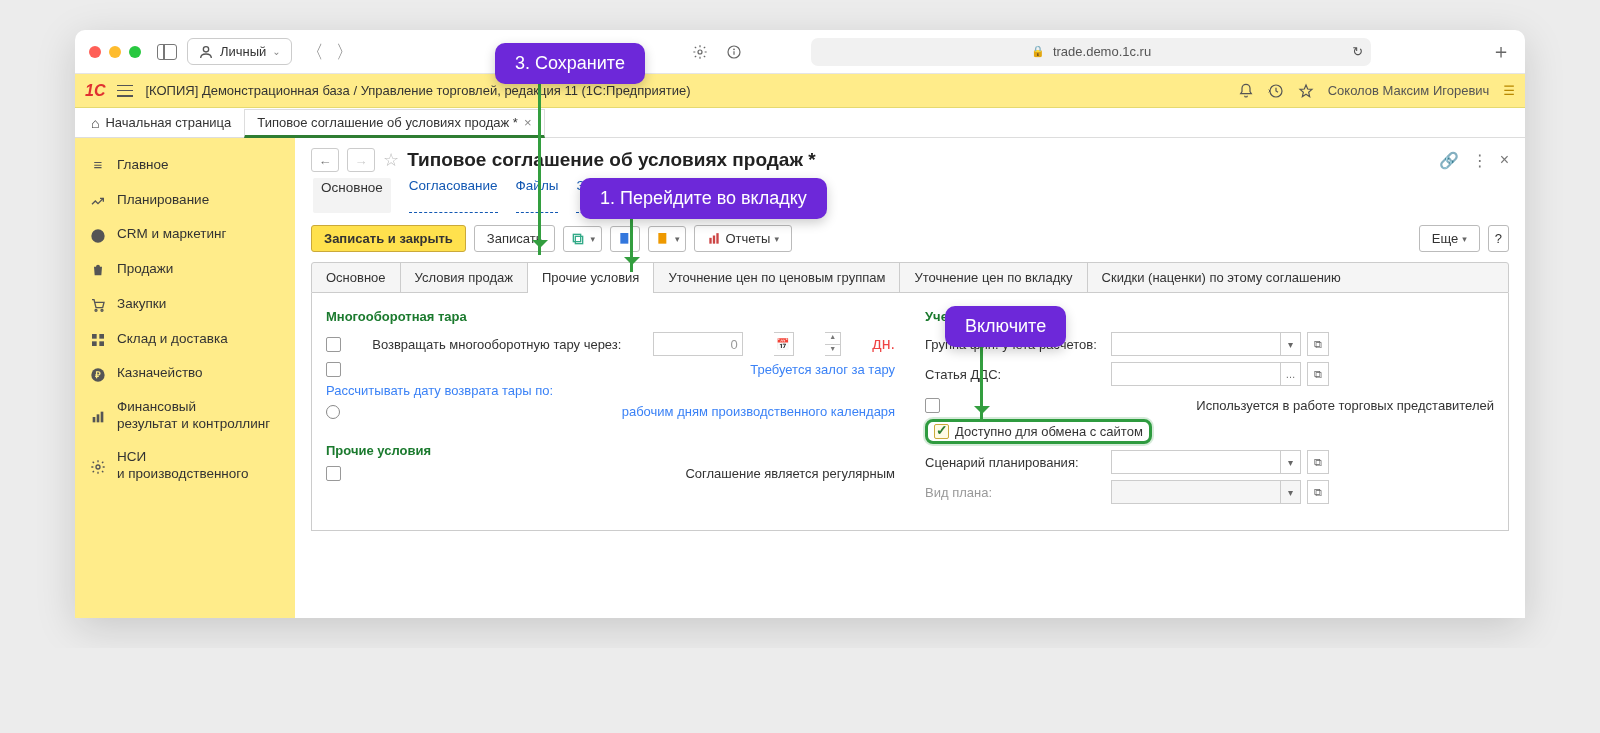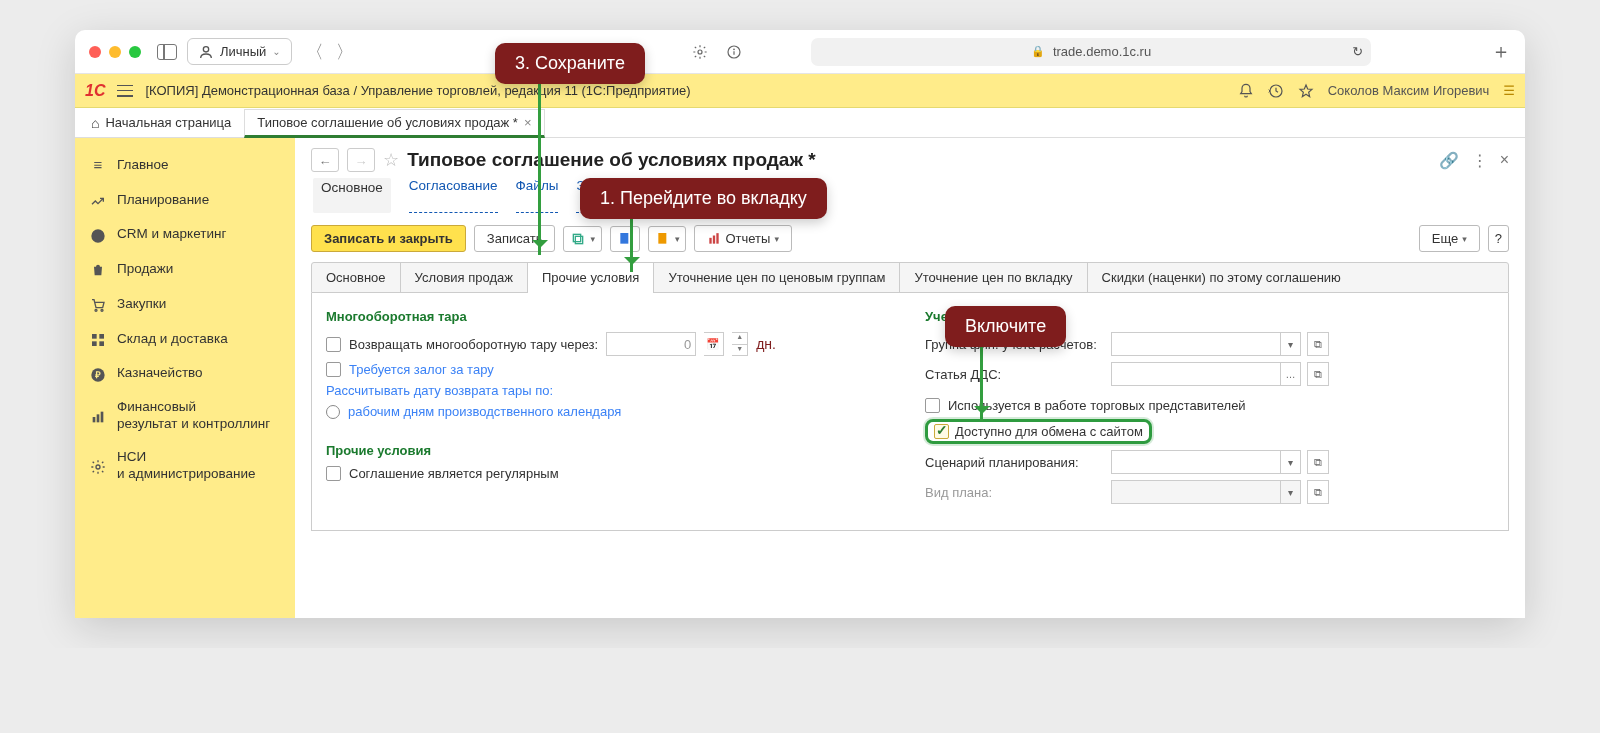--- a/index.html
+++ b/index.html
@@ -68,46 +68,46 @@
 
 
 .inner-tabs { display:flex; border:1px solid #ccc; border-radius:3px 3px 0 0; background:#f5f5f5;}
 .inner-tab { padding:7px 14px; font-size:13px; border-right:1px solid #ccc; color:#333;}
 .inner-tab.active { background:#fff; position:relative;}
 .inner-tab.active::after{content:"";position:absolute;left:0;right:0;bottom:-1px;height:1px;background:#fff;}
 .inner-content { border:1px solid #ccc; border-top:none; padding:12px 14px 20px; display:flex; gap:30px;}
 
 .col { flex:1; min-width:0;}
 .group-title { color:#1b7a2e; font-weight:600; font-size:13px; margin:4px 0 8px;}
-.form-row { display:flex; align-items:center; gap:8px; margin:6px 0; font-size:13px; color:#333;}
+.form-row { display:flex; align-items:center; gap:8px; margin:6px 0; font-size:13px; color:#333;justify-content:space-between;}
 .form-row.disabled { color:#3b82f6;}
 .chk { width:15px; height:15px; border:1px solid #999; border-radius:2px; background:#fff; flex-shrink:0; position:relative;}
 .chk.checked { background:#fffbe6; border-color:#caa93a;}
 .chk.checked::after{content:"✓"; color:#2e7d32; font-weight:700; position:absolute; top:-3px; left:1px; font-size:14px;}
 .radio { width:14px;height:14px;border:1.5px solid #888;border-radius:50%; position:relative; flex-shrink:0;}
 .radio.sel::after{content:"";position:absolute;inset:3px;background:#555;border-radius:50%;}
 .num-input { width:90px; height:24px; border:1px solid #ccc; text-align:right; padding:0 4px; background:#fff; display:flex;align-items:center;justify-content:flex-end;color:#999;}
 .spin { width:16px; border:1px solid #ccc; border-left:none; height:24px; display:flex;flex-direction:column;}
 .spin div{flex:1;font-size:7px;color:#777;text-align:center;border-bottom:1px solid #ccc;}
 .spin div:last-child{border:none;}
-.lbl-sm{color:#7f1d1d;font-size:14px;}
+.lbl-sm{color:#ef4444;font-size:16px;}
 
 .field-row{display:flex;align-items:center;gap:6px;margin:6px 0;}
 .field-label{width:180px;font-size:13px;color:#333;}
 .field-label.disabled{color:#999;}
 .combo{flex:1;max-width:190px;height:24px;border:1px solid #ccc;background:#fff;display:flex;}
 .combo.disabled{background:#f5f5f5;}
 .combo .body{flex:1;}
 .combo .drop, .combo .dots, .combo .open{width:20px;border-left:1px solid #ccc;display:flex;align-items:center;justify-content:center;font-size:10px;color:#666;}
 .ext-ic{width:22px;height:24px;border:1px solid #ccc;display:flex;align-items:center;justify-content:center;font-size:11px;color:#666;}
 
 .highlight-box{border:3px solid #2e9b3f;border-radius:8px;padding:2px 6px;display:inline-flex;align-items:center;gap:6px;background:#fff;box-shadow:0 0 0 2px rgba(46,155,63,0.2);}
 
 
-.callout{position:absolute;background:#7f1d1d;color:#fff;font-size:18px;padding:10px 20px;border-radius:10px;white-space:nowrap;z-index:50;box-shadow:0 4px 12px rgba(0,0,0,0.2);}
+.callout{position:absolute;background:#6d28d9;color:#fff;font-size:18px;padding:10px 20px;border-radius:10px;white-space:nowrap;z-index:50;box-shadow:0 4px 12px rgba(0,0,0,0.2);}
 .arrow{position:absolute;width:3px;background:#339e3f;z-index:49;}
 .arrow::after{content:"";position:absolute;bottom:-1px;left:-6px;border:8px solid transparent;border-top-color:#339e3f;}
 
 .svg-ic{width:16px;height:16px;vertical-align:middle;}
 </style>
 </head>
 <body>
 
 <div class="window">
 
@@ -249,21 +249,21 @@
             </svg></span>
           <span style="white-space:pre-line;">Финансовый
 результат и контроллинг</span>
         </div>
       <div class="side-item">
           <span class="ic"><svg class="svg-ic" viewBox="0 0 24 24" fill="none" stroke="#555" stroke-width="2">
               <circle cx="12" cy="12" r="3"></circle>
               <path d="M12 2v3M12 19v3M4 4l2 2M18 18l2 2M2 12h3M19 12h3M4 20l2-2M18 6l2-2"></path>
             </svg></span>
           <span style="white-space:pre-line;">НСИ
-и администрирование</span>
+и производственного</span>
         </div>
     </div>
 
     <div class="content">
       <div class="title-row">
         <div class="navsq">←</div>
         <div class="navsq disabled">→</div>
         <span class="star">☆</span>
         <span class="doc-title">Типовое соглашение об условиях продаж *</span>
         <div class="title-actions">

